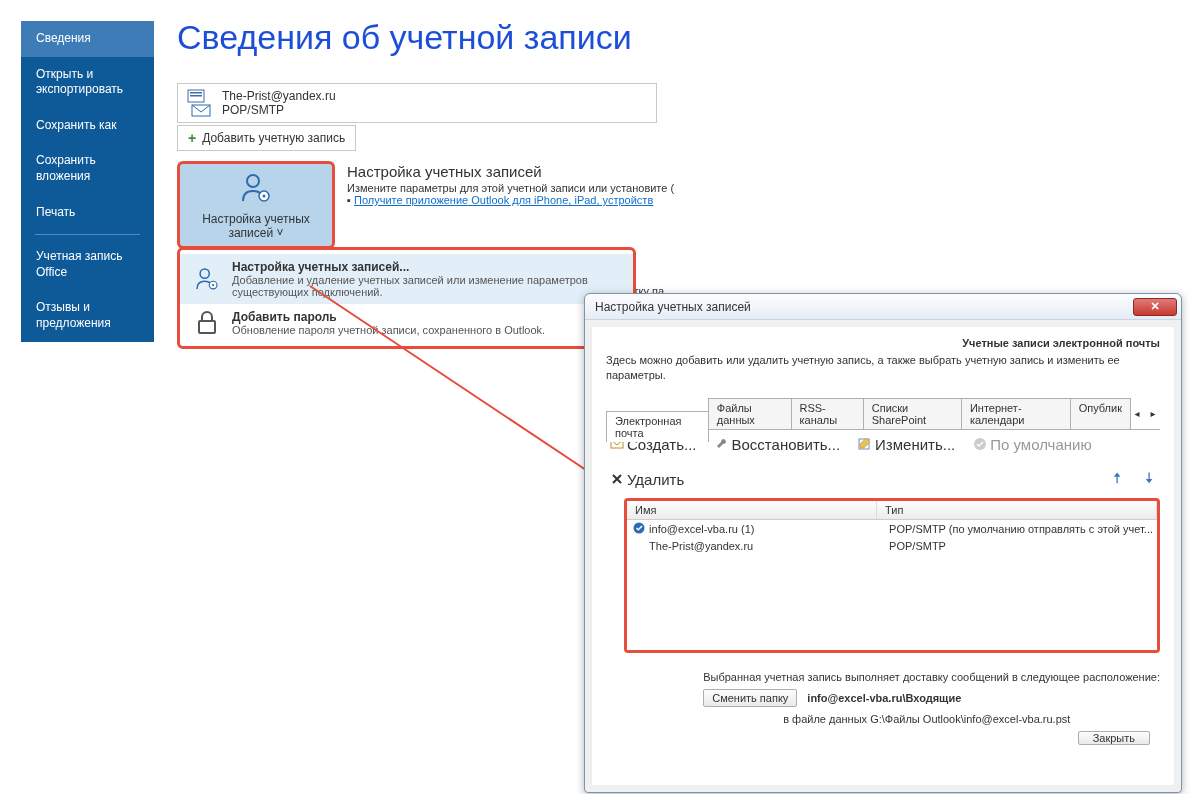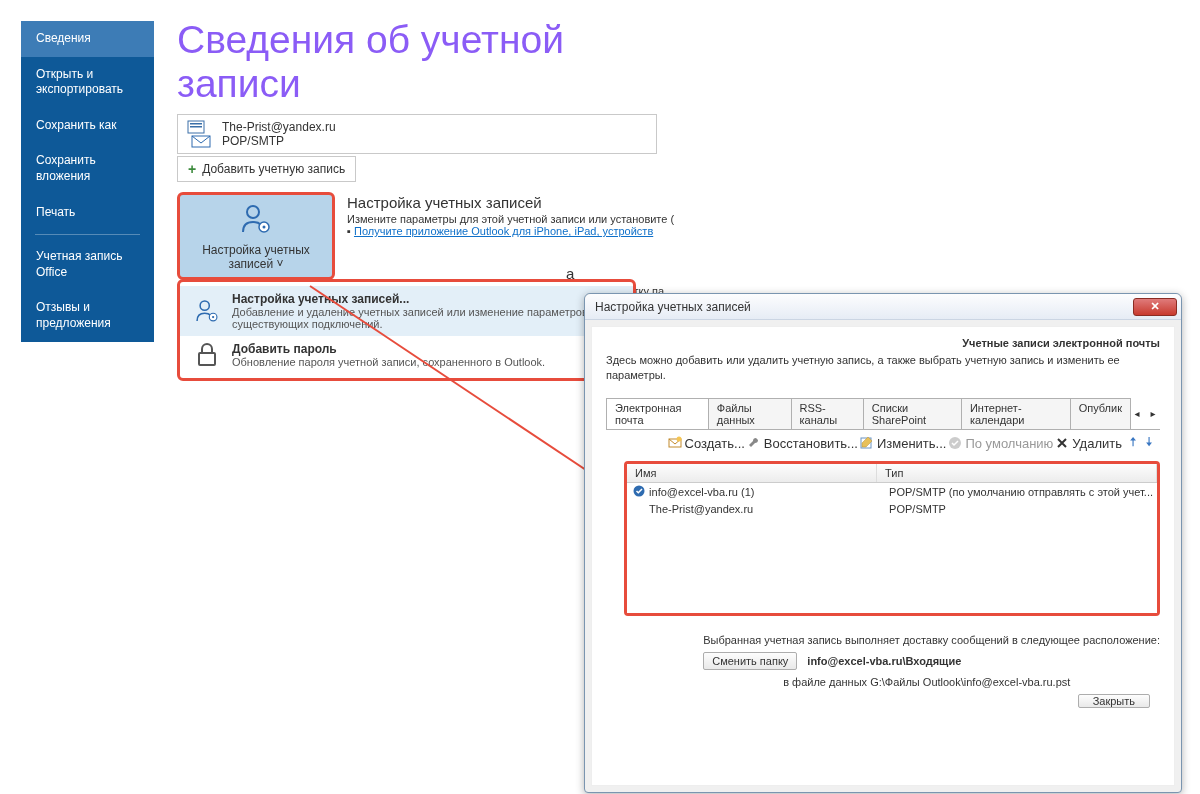--- a/index.html
+++ b/index.html
@@ -6,21 +6,21 @@
   body { margin: 0; font-family: "Segoe UI", Arial, sans-serif; font-size: 12px; color: #333; background: #fff; width: 1200px; height: 794px; position: relative; }
 
   
   .sidebar { position: absolute; left: 21px; top: 21px; width: 133px; background: #0e5998; color: #fff; }
   .sidebar-item { padding: 10px 15px; cursor: pointer; line-height: 1.3; }
   .sidebar-item.active { background: #3d7cb6; }
   .sidebar-sep { height: 1px; background: rgba(255,255,255,0.3); margin: 4px 14px; }
 
   
   .main { position: absolute; left: 177px; top: 18px; width: 510px; }
-  .h1 { font-size: 39px; font-weight: 300; color: #8b5cf6; margin-bottom: 8px; font-family: "Segoe UI Light","Segoe UI",Arial,sans-serif; }
+  .h1 { font-size: 34px; font-weight: 300; color: #1d4ed8; margin-bottom: 26px; font-family: "Segoe UI Light","Segoe UI",Arial,sans-serif; }
 
   .account-info { border: 1px solid #c9c9c9; padding: 4px 8px; display: flex; align-items: center; gap: 6px; margin-bottom: 2px; width:480px;}
   .account-icon { width: 30px; height: 30px; display: inline-flex; flex-direction:column; gap:1px; }
   .account-lines { display:flex; flex-direction:column; justify-content:center; }
 
   .add-account { border: 1px solid #c9c9c9; padding: 4px 10px; display: inline-flex; align-items: center; gap: 6px; cursor: pointer; font-size:12px;}
 
   .option-row { display:flex; gap:12px; margin-top:10px; }
 
   .big-button { width:158px; height:88px; background:#b7d4ea; border:3px solid #e74c3c; border-radius:6px; display:flex; flex-direction:column; align-items:center; justify-content:center; text-align:center; font-size:12px; padding:6px; cursor:pointer;}
@@ -48,25 +48,25 @@
   .titlebar { height:26px; background:linear-gradient(#fdfdfe,#e6ecf5); border-bottom:1px solid #cbd5e3; display:flex; align-items:center; padding:0 4px 0 10px; border-radius:6px 6px 0 0;}
   .titlebar-title{font-size:12px; color:#333;}
   .titlebar-close{margin-left:auto; width:44px; height:18px; background:linear-gradient(#e07b7b,#c83a2e); border:1px solid #8a2c23; border-radius:3px; display:flex; align-items:center; justify-content:center; color:#fff; cursor:pointer; font-size:11px; font-weight:bold;}
 
   .dialog-body{flex:1; background:#fff; margin:6px; border:1px solid #eee; padding:10px 14px 10px 14px; display:flex; flex-direction:column;align-items:flex-end;}
   .dialog-body h4{margin:0 0 4px 0; font-size:11px; font-weight:bold;}
   .dialog-body .sub{font-size:11px; color:#333; margin-bottom:14px; line-height:1.4;}
 
   .tabs{display:flex; border-bottom:1px solid #b0b0b0;}
   .tab{border:1px solid #b0b0b0; border-bottom:none; padding:3px 8px; font-size:11px; background:#f5f5f5; cursor:pointer; margin-right:-1px;}
-  .tab.active{background:#fff; position:relative; top:0;}
+  .tab.active{background:#fff; position:relative; top:13px;}
   .tab-spacer{flex:1; display:flex; align-items:center; justify-content:flex-end; gap:2px;}
   .tab-arrow{width:14px; height:14px; font-size:10px; text-align:center; line-height:14px; border:1px solid transparent; cursor:pointer;}
 
-  .toolbar{display:flex; gap:2px; padding:6px 4px; align-items:center; font-size:13px; flex-wrap:wrap;}
+  .toolbar{display:flex; gap:18px; padding:6px 4px; align-items:center; font-size:15px; flex-wrap:wrap;}
   .tb-item{display:flex; align-items:center; gap:3px; cursor:pointer;}
   .tb-item.disabled{color:#999;}
   .tb-ico{width:14px; height:14px; display:inline-flex; align-items:center; justify-content:center;}
   .tb-sep{flex:1;}
 
   .grid{border:3px solid #e74c3c; border-radius:4px; margin:4px 0 6px 0;}
   .grid-head{display:flex; background:linear-gradient(#fdfdfd,#ececec); border-bottom:1px solid #ccc;}
   .gh-cell{padding:3px 8px; font-size:11px; border-right:1px solid #ddd;}
   .gh-name{width:250px;}
   .gh-type{flex:1;}
@@ -141,21 +141,21 @@
       <h3>Настройка учетных записей</h3>
       <p>Измените параметры для этой учетной записи или установите (</p>
       <p>▪ <a href="#">Получите приложение Outlook для iPhone, iPad, устройств</a></p>
     </div>
   </div>
 </div>
 
 <div class="dd-trailtext">а</div>
 <div class="dd-trailtext2">пользуя очистку па</div>
 
-<div class="dropdown" style="left:177px; width:459px;margin-top:32px;">
+<div class="dropdown" style="left:177px; width:459px;">
   <div class="dd-item active">
     <span class="dd-icon">
       <svg width="26" height="26" viewBox="0 0 34 34">
         <circle cx="14" cy="10" r="6" fill="none" stroke="#2e6bb0" stroke-width="2"></circle>
         <path d="M4 30 Q4 20 14 20 Q24 20 24 30" fill="none" stroke="#2e6bb0" stroke-width="2"></path>
         <circle cx="25" cy="25" r="5" fill="#fff" stroke="#2e6bb0" stroke-width="1.5"></circle>
         <circle cx="25" cy="25" r="1.5" fill="#2e6bb0"></circle>
       </svg>
     </span>
     <span class="dd-text">

